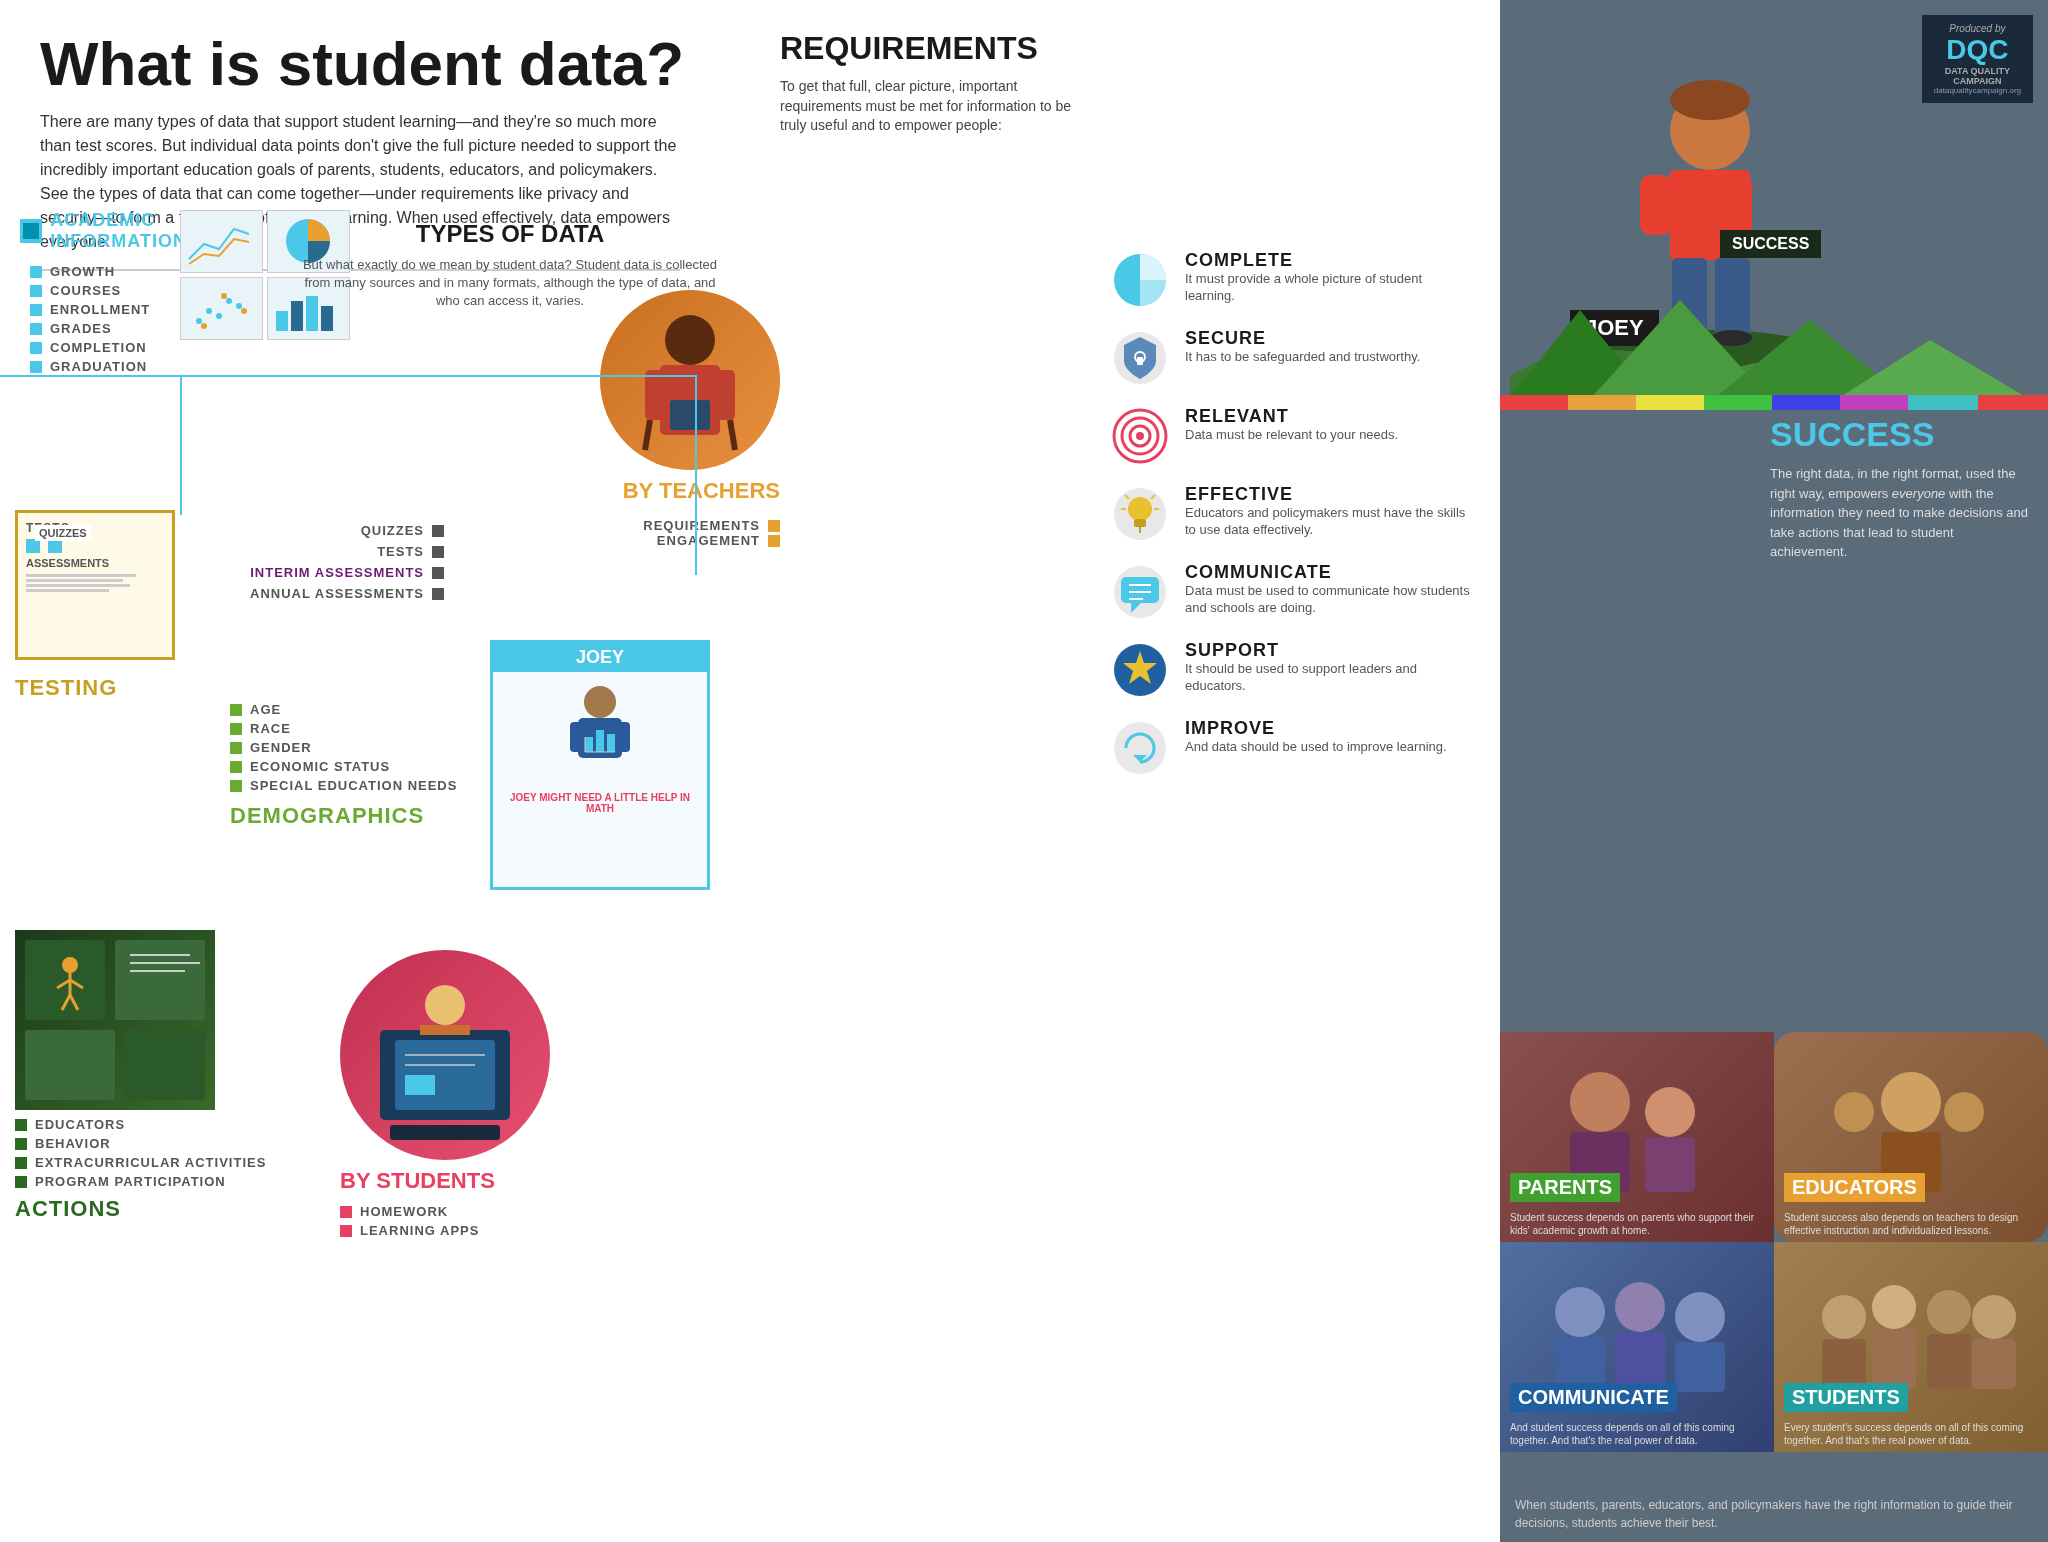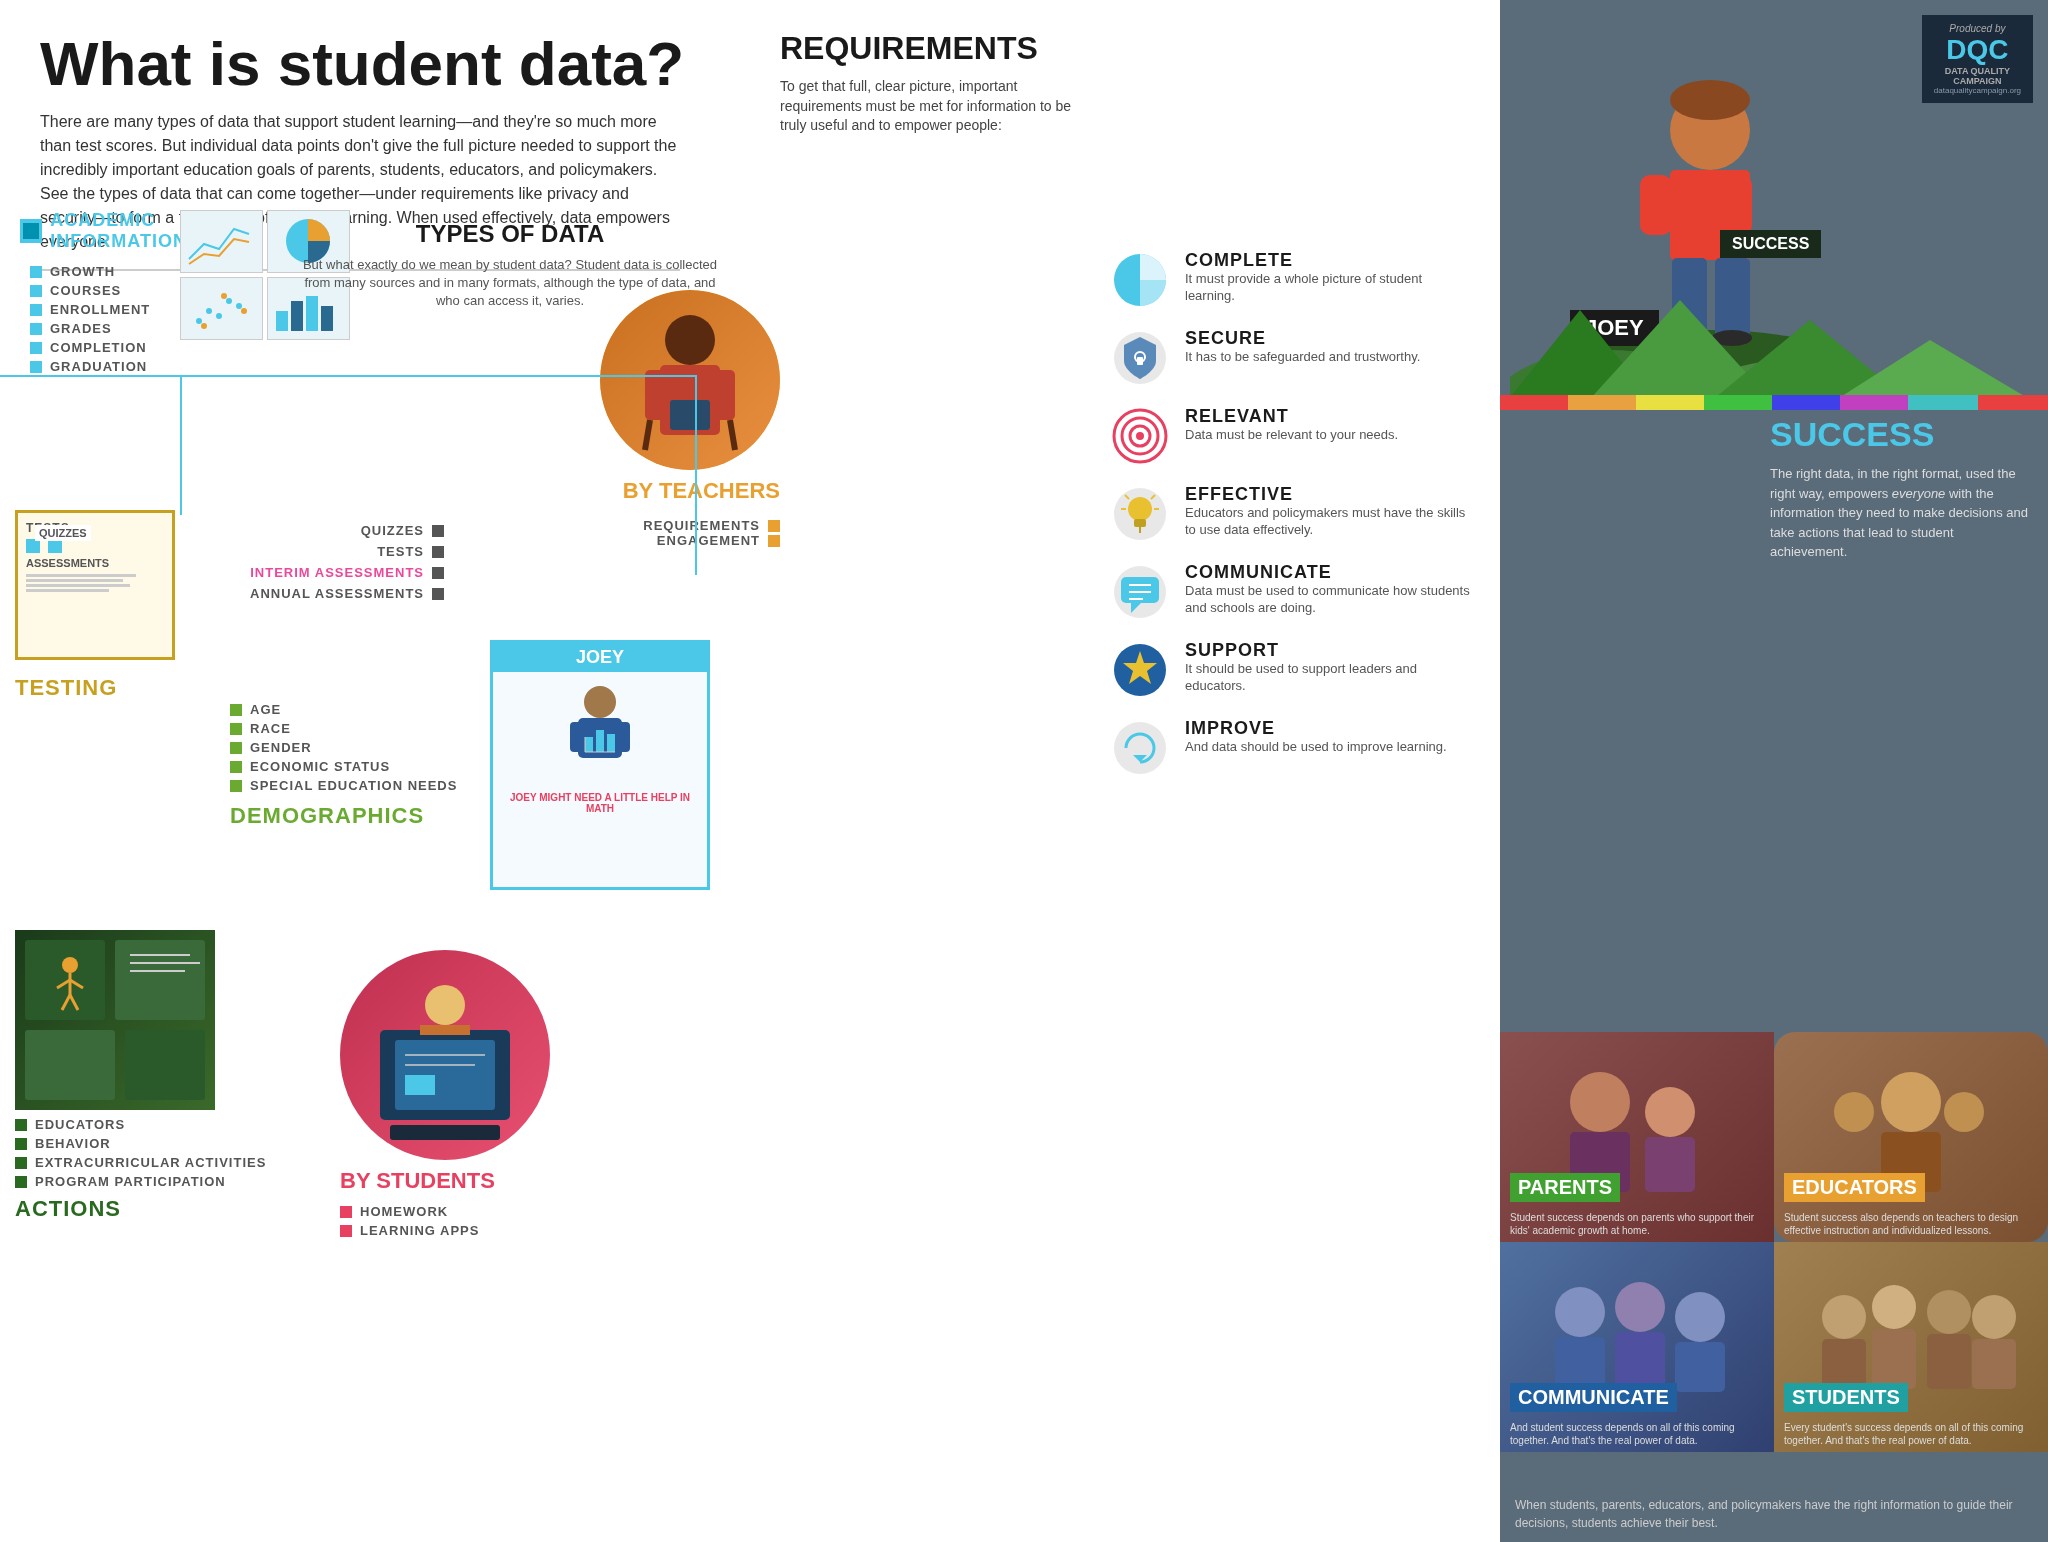--- a/index.html
+++ b/index.html
@@ -471,21 +471,21 @@
     <div style="position:absolute; top:520px; left:250px;">
       <ul style="list-style:none;">
         <li style="font-size:13px; color:#555; font-weight:bold; letter-spacing:1px; padding:3px 0; display:flex; align-items:center; gap:8px; justify-content:flex-end;">
             <span>QUIZZES</span>
             <div style="width:12px;height:12px;background:#555;"></div>
           </li>
         <li style="font-size:13px; color:#555; font-weight:bold; letter-spacing:1px; padding:3px 0; display:flex; align-items:center; gap:8px; justify-content:flex-end;">
             <span>TESTS</span>
             <div style="width:12px;height:12px;background:#555;"></div>
           </li>
-        <li style="font-size:13px; color:#ec4899; font-weight:bold; letter-spacing:1px; padding:3px 0; display:flex; align-items:center; gap:8px; justify-content:flex-end;">
+        <li style="font-size:13px; color:#701a75; font-weight:bold; letter-spacing:1px; padding:3px 0; display:flex; align-items:center; gap:8px; justify-content:flex-end;">
             <span>INTERIM ASSESSMENTS</span>
             <div style="width:12px;height:12px;background:#555;"></div>
           </li>
         <li style="font-size:13px; color:#555; font-weight:bold; letter-spacing:1px; padding:3px 0; display:flex; align-items:center; gap:8px; justify-content:flex-end;">
             <span>ANNUAL ASSESSMENTS</span>
             <div style="width:12px;height:12px;background:#555;"></div>
           </li>
       </ul>
     </div>
 

